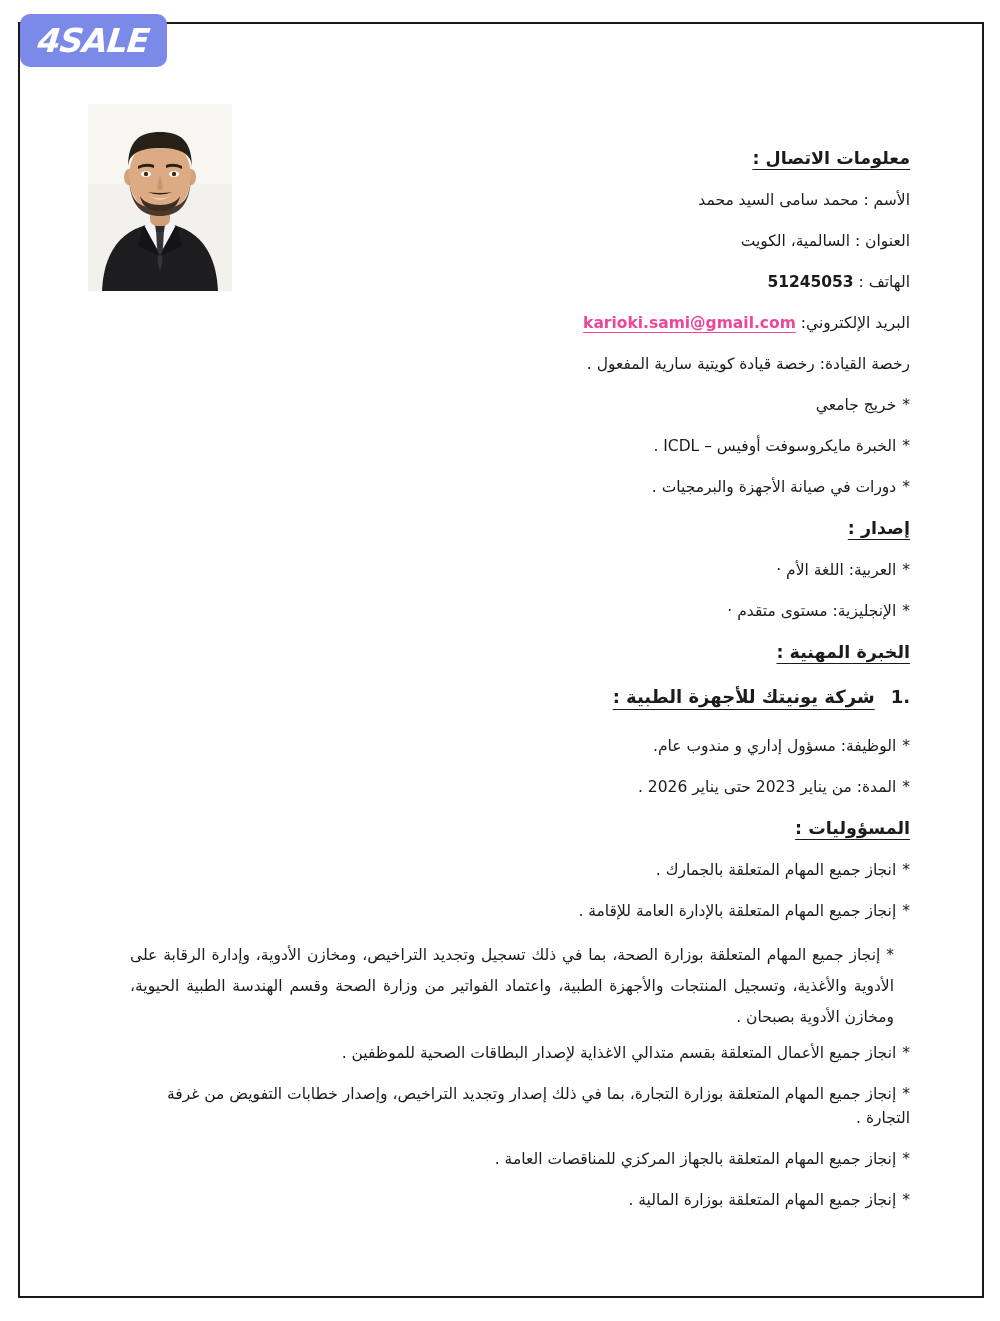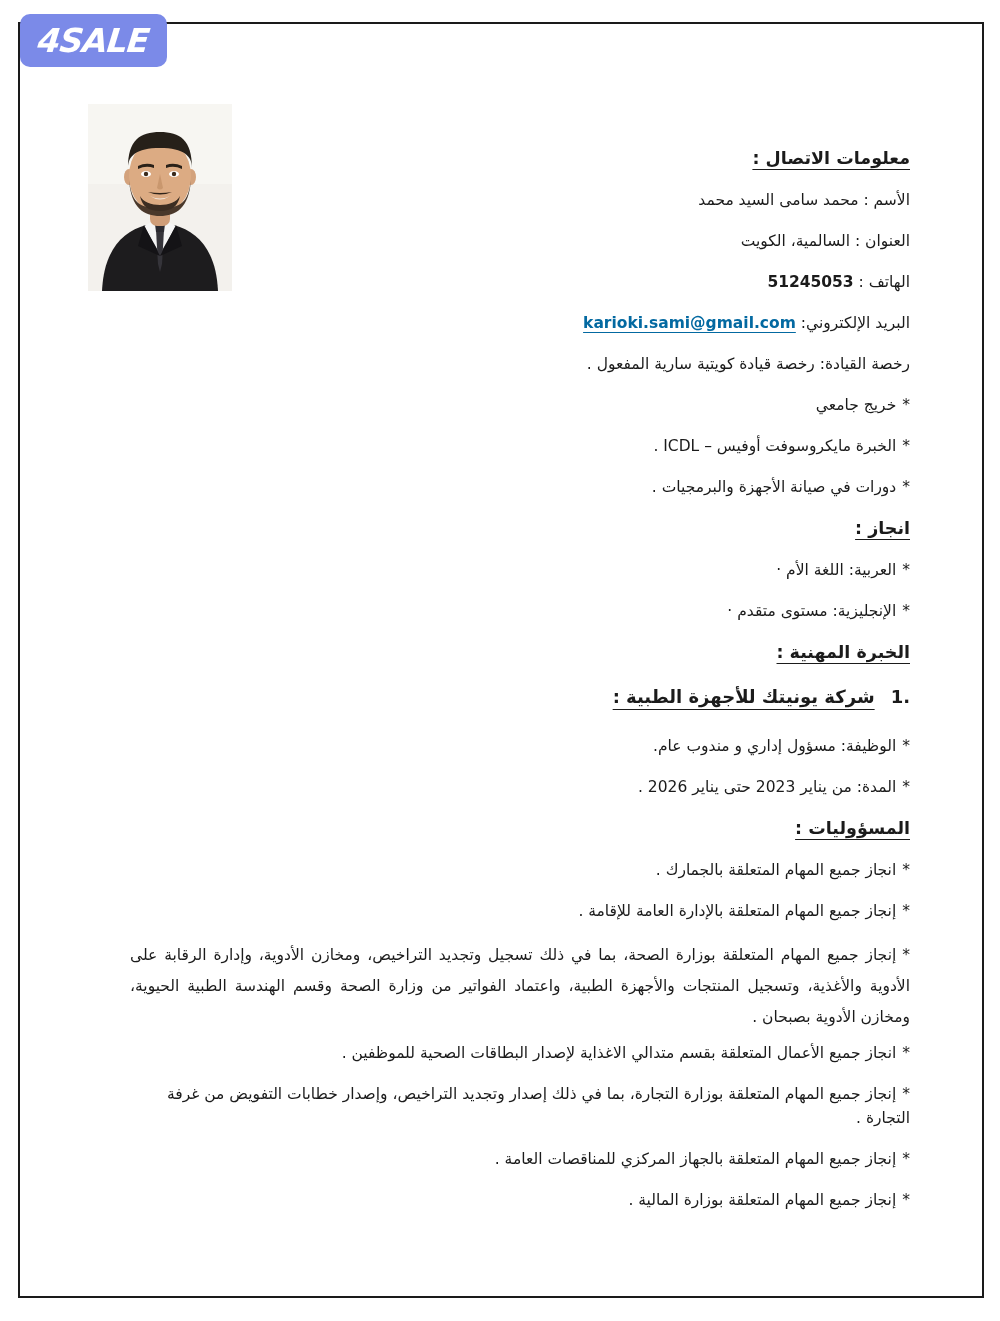--- a/index.html
+++ b/index.html
@@ -60,40 +60,40 @@
   }
   .line{margin:0 0 17px 0;line-height:24px;}
   .item{margin:0 0 17px 0;line-height:24px;}
   .bullet{display:inline-block;margin-left:6px;}
   .sec-qual{margin-top:14px;}
   .sec-lang{margin-top:15px;}
   .sec-exp{margin-top:9px;}
   .sec-resp{margin-top:14px;}
   .phone-number{font-weight:bold;}
   .email-link{
-    color:#0369a1;
+    color:#ec4899;
     font-weight:bold;
     text-underline-offset:4px;
   }
   .company-line{
     margin:12px 0 22px 0;
     font-size:18px;
     font-weight:bold;
     line-height:30px;
   }
   .company-num{display:inline-block;margin-left:16px;}
   .company-name{
     text-decoration:underline;
     text-underline-offset:6px;
   }
   .para{
     line-height:31px;
     text-align:justify;
     text-align-last:right;
-    margin:6px 0 8px 0;
+    margin:6px 16px 8px 0;
   }
 </style>
 </head>
 <body>
 
 <div class="page">
 
   <div class="page-border"></div>
 
   <div class="logo">
@@ -154,21 +154,21 @@
       <p class="line">رخصة القيادة: رخصة قيادة كويتية سارية المفعول .</p>
     </div>
 
     <div class="sec-qual">
       <p class="item"><span class="bullet">*</span><span>خريج جامعي</span></p>
       <p class="item"><span class="bullet">*</span><span>الخبرة مايكروسوفت أوفيس – ICDL .</span></p>
       <p class="item"><span class="bullet">*</span><span>دورات في صيانة الأجهزة والبرمجيات .</span></p>
     </div>
 
     <div class="sec-lang">
-      <p class="sec-heading">انجاز :</p>
+      <p class="sec-heading">إصدار :</p>
       <p class="item"><span class="bullet">*</span><span>العربية: اللغة الأم ·</span></p>
       <p class="item"><span class="bullet">*</span><span>الإنجليزية: مستوى متقدم ·</span></p>
     </div>
 
     <div class="sec-exp">
       <p class="sec-heading">الخبرة المهنية :</p>
       <p class="company-line"><span class="company-num" dir="ltr">1.</span><span class="company-name">شركة يونيتك للأجهزة الطبية :</span></p>
       <p class="item"><span class="bullet">*</span><span>الوظيفة: مسؤول إداري و مندوب عام.</span></p>
       <p class="item"><span class="bullet">*</span><span>المدة: من يناير 2023 حتى يناير 2026 .</span></p>
     </div>

